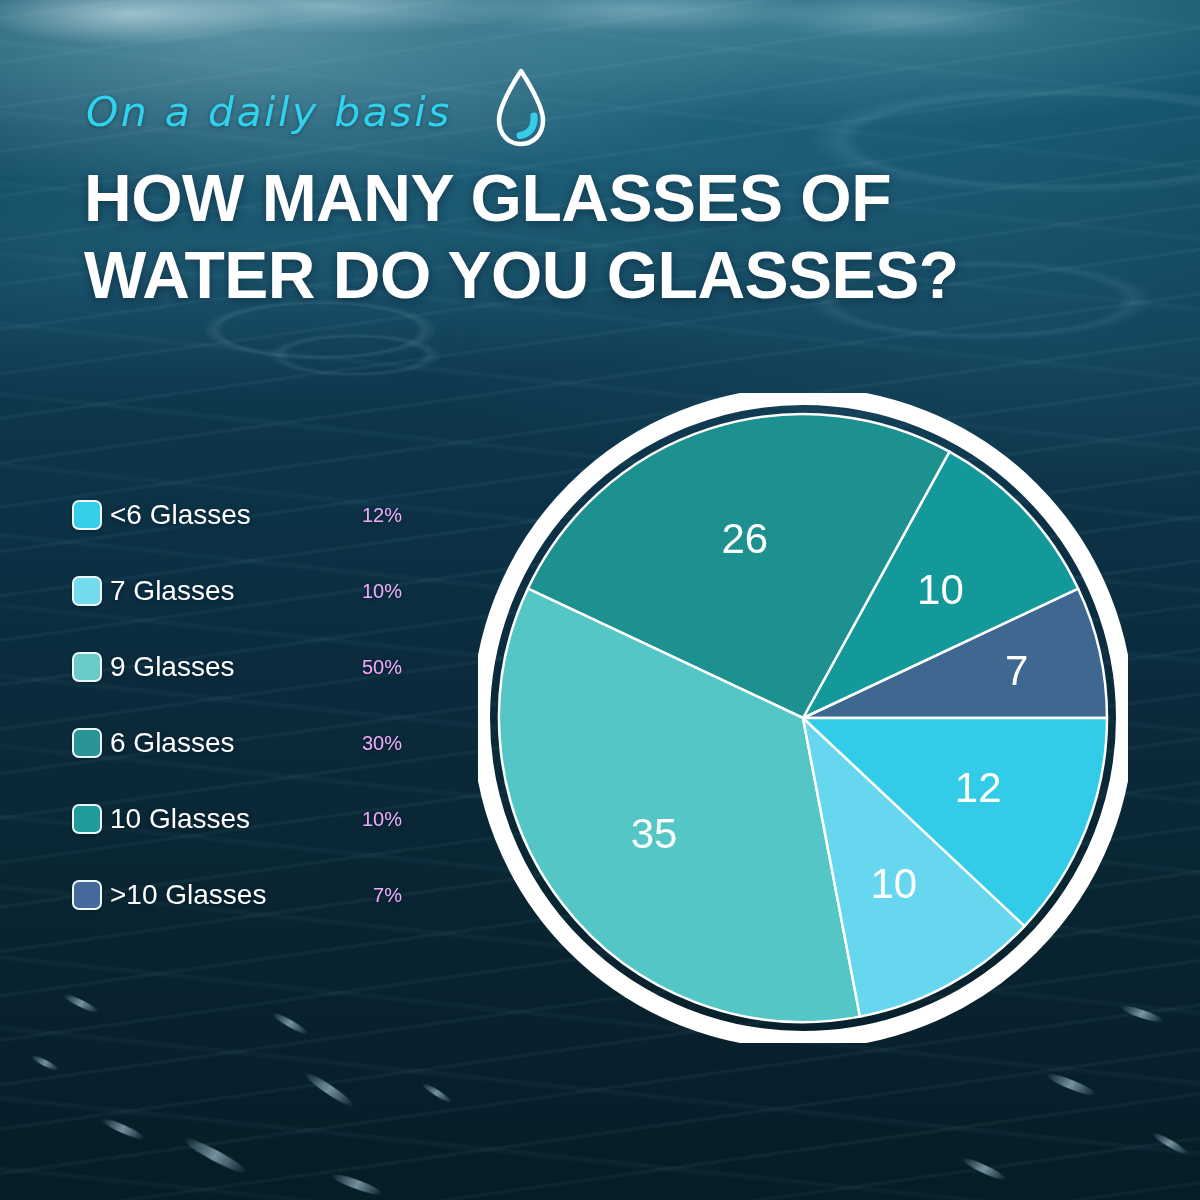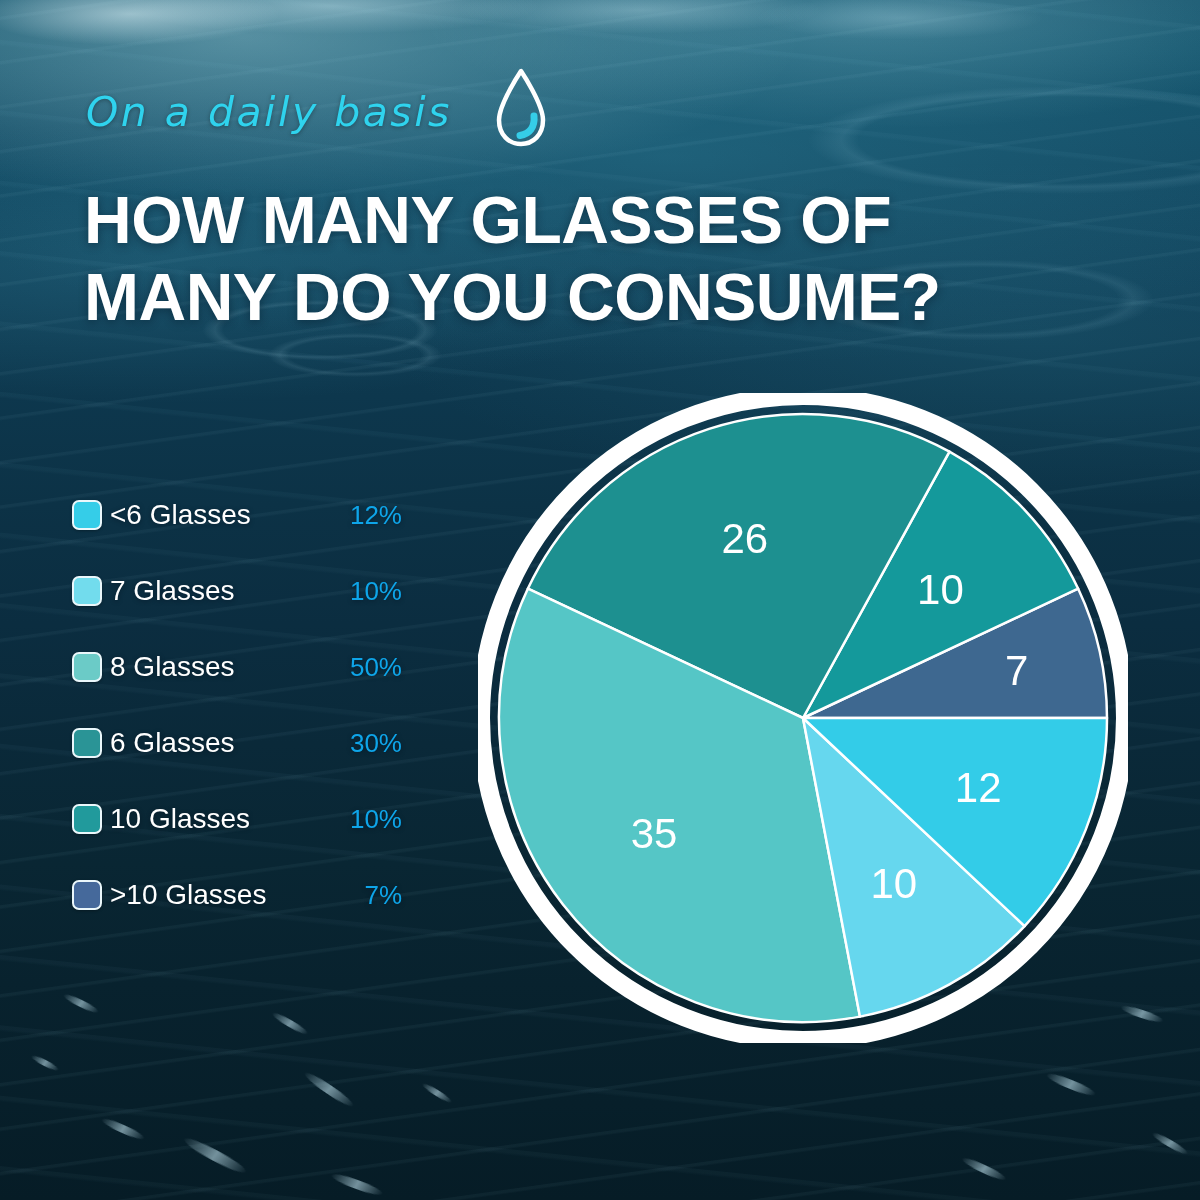--- a/index.html
+++ b/index.html
@@ -76,21 +76,20 @@
   }
   .drop-icon{position:absolute;left:492px;top:67px;width:58px;height:82px;}
   .headline{
     position:absolute;left:84px;top:160px;width:950px;
     color:#ffffff;
     font-family:"Liberation Sans", sans-serif;
     font-weight:700;
     font-size:66px;line-height:1.17;
     letter-spacing:-0.5px;
     text-shadow:0 2px 10px rgba(0,20,35,.45);
-    margin-top:22px;
   }
   .headline .l2{display:block;}
 
   
   .legend{position:absolute;left:72px;top:496px;width:330px;}
   .legend-row{
     display:flex;align-items:center;height:38px;margin-bottom:38px;
     white-space:nowrap;
   }
   .legend-row:last-child{margin-bottom:0;justify-content:flex-end;}
@@ -99,21 +98,21 @@
     border:2px solid #eaf7fb;
     box-sizing:border-box;flex:0 0 auto;
     box-shadow:0 1px 3px rgba(0,0,0,.3);
   }
   .legend-label{
     color:#ffffff;font-size:28px;font-weight:400;
     margin-left:8px;
     text-shadow:0 1px 4px rgba(0,15,30,.5);
   }
   .legend-pct{
-    color:#0ea5e9;font-size:26px;font-weight:400;
+    color:#f0abfc;font-size:20px;font-weight:400;
     margin-left:auto;
     text-shadow:0 1px 4px rgba(0,15,30,.5);
   }
 
   
   .pie-wrap{position:absolute;left:478px;top:393px;width:650px;height:650px;}
   .pie-svg{display:block;}
   .slice-label{
     font-family:"Liberation Sans", sans-serif;
     font-size:42px;fill:#ffffff;font-weight:400;
@@ -146,37 +145,37 @@
 
   <div class="script-line">On a daily basis</div>
 
   <svg class="drop-icon" viewBox="0 0 58 82" aria-hidden="true">
     <path d="M29 4 C29 4 7 37 7 53 C7 68 17 77 29 77 C41 77 51 68 51 53 C51 37 29 4 29 4 Z" fill="none" stroke="#ffffff" stroke-width="4.5" stroke-linejoin="round"></path>
     <path d="M42 49 C43 60 37.5 67 28 68.5" fill="none" stroke="#35cde8" stroke-width="7" stroke-linecap="round"></path>
   </svg>
 
   <div class="headline">
     <span class="l1">HOW MANY GLASSES OF</span>
-    <span class="l2">MANY DO YOU CONSUME?</span>
+    <span class="l2">WATER DO YOU GLASSES?</span>
   </div>
 
   <div class="legend">
     <div class="legend-row">
       <span class="swatch" style="background:#35cde8"></span>
       <span class="legend-label">&lt;6 Glasses</span>
       <span class="legend-pct">12%</span>
     </div>
     <div class="legend-row">
       <span class="swatch" style="background:#72dced"></span>
       <span class="legend-label">7 Glasses</span>
       <span class="legend-pct">10%</span>
     </div>
     <div class="legend-row">
       <span class="swatch" style="background:#6bcbc7"></span>
-      <span class="legend-label">8 Glasses</span>
+      <span class="legend-label">9 Glasses</span>
       <span class="legend-pct">50%</span>
     </div>
     <div class="legend-row">
       <span class="swatch" style="background:#2a9496"></span>
       <span class="legend-label">6 Glasses</span>
       <span class="legend-pct">30%</span>
     </div>
     <div class="legend-row">
       <span class="swatch" style="background:#219a9c"></span>
       <span class="legend-label">10 Glasses</span>

